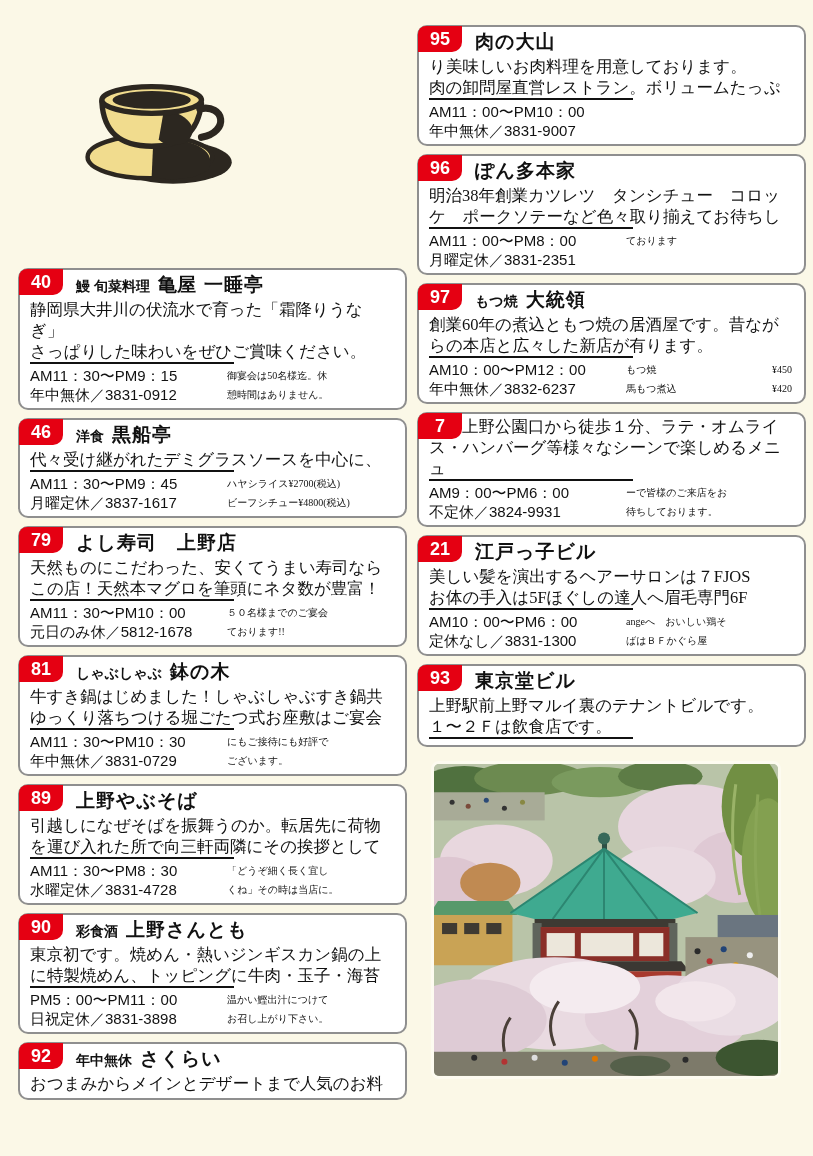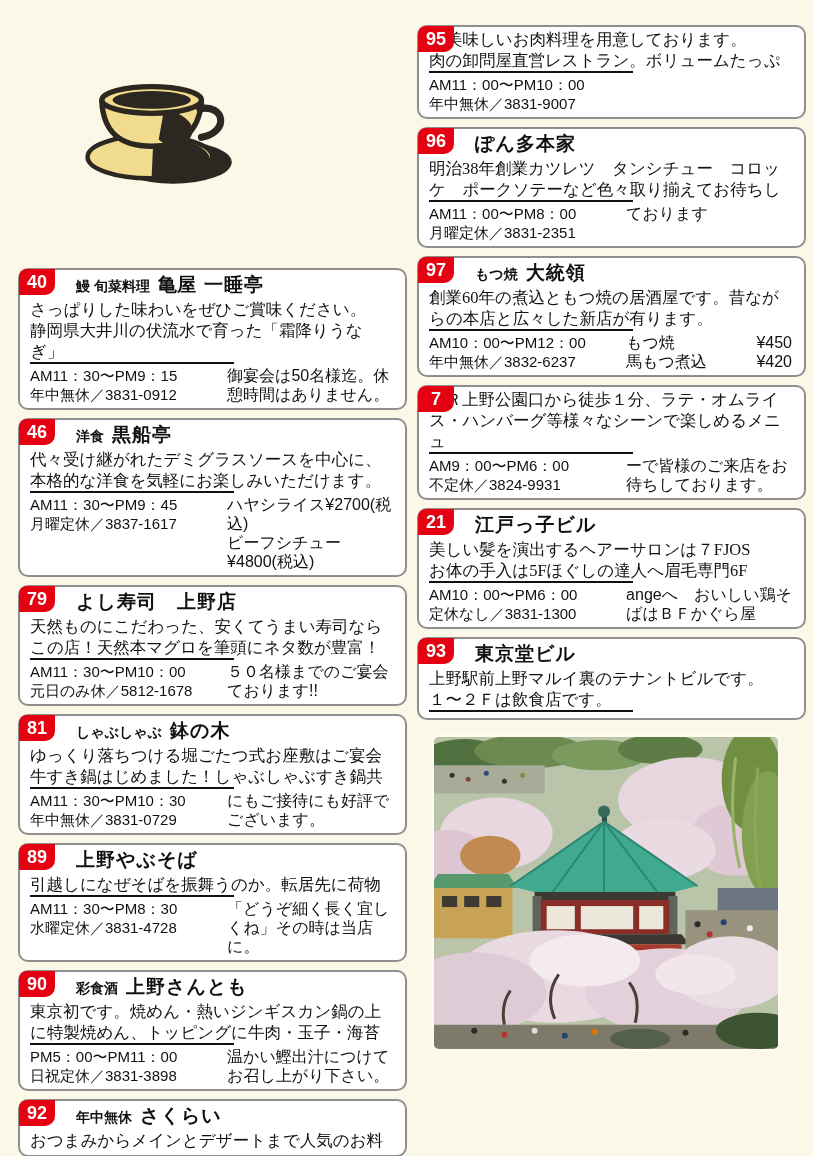--- a/index.html
+++ b/index.html
@@ -12,39 +12,39 @@
   .col-left{left:18px;}
   .col-right{left:417px;}
   .cup-wrap{margin:44px 0 64px 50px;width:178px;height:160px;}
   .entry{
     position:relative;box-sizing:border-box;background:#fff;
     border:2px solid #8f8f8f;border-radius:10px;
     padding:2px 10px 4px;margin-bottom:8px;
   }
   .first-right{margin-top:25px;}
   .badge{
-    position:absolute;top:-1px;left:-1px;width:36px;height:26px;
+    position:absolute;top:-1px;left:-1px;width:44px;height:26px;
     background:#e50012;color:#fff;font-size:18px;font-weight:bold;
     display:flex;align-items:center;justify-content:center;
     border-radius:8px 0 10px 0;
   }
   .entry-header{
     display:flex;align-items:baseline;gap:8px;
     padding-left:46px;min-height:25px;margin-bottom:1px;white-space:nowrap;
   }
   .category{font-size:14px;font-weight:bold;margin-top:6px;}
   .category:empty{display:none;}
   .logo{font-size:19px;font-weight:bold;font-family:"Liberation Serif",serif;}
   .logo:empty{display:none;}
   .name{font-size:19px;font-weight:bold;letter-spacing:1px;}
   .desc{font-family:"Liberation Serif",serif;font-size:16.5px;line-height:21px;}
   .divider{width:56%;border-bottom:2px solid #111;margin:0 0 2px;}
   .bottom{display:flex;}
   .bleft{width:54%;font-size:15px;line-height:19px;}
-  .bright{width:46%;font-family:Liberation Sans, sans-serif;font-size:16px;line-height:19px;}
+  .bright{width:46%;font-family:Liberation Serif, serif;font-size:10px;line-height:19px;}
   .price-row{display:flex;justify-content:space-between;padding-right:2px;}
   .entry--short{}
   .photo-wrap{
     margin:14px 0 0 14px;width:344px;height:312px;
     border:3px solid #fdfbf0;border-radius:8px;overflow:hidden;
     background:#b9c4a8;
   }
   svg{display:block;}
 </style>
 </head>
@@ -68,22 +68,22 @@
     </div>
 
     <div class="entry">
       <span class="badge">40</span>
       <div class="entry-header">
         <span class="category">鰻 旬菜料理</span>
         <span class="logo">亀屋</span>
         <span class="name">一睡亭</span>
       </div>
       <div class="desc">
+        <div>静岡県大井川の伏流水で育った「霜降りうなぎ」</div>
         <div>さっぱりした味わいをぜひご賞味ください。</div>
-        <div>静岡県大井川の伏流水で育った「霜降りうなぎ」</div>
       </div>
       <div class="divider"></div>
       <div class="bottom">
         <div class="bleft">
           <div>AM11：30〜PM9：15</div>
           <div>年中無休／3831-0912</div>
         </div>
         <div class="bright">
           <div>御宴会は50名様迄。休</div>
           <div>憩時間はありません。</div>
@@ -92,21 +92,20 @@
     </div>
 
     <div class="entry">
       <span class="badge">46</span>
       <div class="entry-header">
         <span class="category">洋食</span>
         <span class="name">黒船亭</span>
       </div>
       <div class="desc">
         <div>代々受け継がれたデミグラスソースを中心に、</div>
-        <div>本格的な洋食を気軽にお楽しみいただけます。</div>
       </div>
       <div class="divider"></div>
       <div class="bottom">
         <div class="bleft">
           <div>AM11：30〜PM9：45</div>
           <div>月曜定休／3837-1617</div>
         </div>
         <div class="bright">
           <div>ハヤシライス¥2700(税込)</div>
           <div>ビーフシチュー¥4800(税込)</div>
@@ -136,22 +135,22 @@
       </div>
     </div>
 
     <div class="entry">
       <span class="badge">81</span>
       <div class="entry-header">
         <span class="category">しゃぶしゃぶ</span>
         <span class="name">鉢の木</span>
       </div>
       <div class="desc">
+        <div>牛すき鍋はじめました！しゃぶしゃぶすき鍋共</div>
         <div>ゆっくり落ちつける堀ごたつ式お座敷はご宴会</div>
-        <div>牛すき鍋はじめました！しゃぶしゃぶすき鍋共</div>
       </div>
       <div class="divider"></div>
       <div class="bottom">
         <div class="bleft">
           <div>AM11：30〜PM10：30</div>
           <div>年中無休／3831-0729</div>
         </div>
         <div class="bright">
           <div>にもご接待にも好評で</div>
           <div>ございます。</div>
@@ -159,20 +158,21 @@
       </div>
     </div>
 
     <div class="entry">
       <span class="badge">89</span>
       <div class="entry-header">
         <span class="name">上野やぶそば</span>
       </div>
       <div class="desc">
         <div>引越しになぜそばを振舞うのか。転居先に荷物</div>
+        <div>を運び入れた所で向三軒両隣にその挨拶として</div>
       </div>
       <div class="divider"></div>
       <div class="bottom">
         <div class="bleft">
           <div>AM11：30〜PM8：30</div>
           <div>水曜定休／3831-4728</div>
         </div>
         <div class="bright">
           <div>「どうぞ細く長く宜し</div>
           <div>くね」その時は当店に。</div>
@@ -214,20 +214,23 @@
 
       </div>
 
     </div>
   </div>
 
   <div class="col col-right">
 
     <div class="entry first-right">
       <span class="badge">95</span>
+      <div class="entry-header">
+        <span class="name">肉の大山</span>
+      </div>
       <div class="desc">
         <div>り美味しいお肉料理を用意しております。</div>
         <div>肉の卸問屋直営レストラン。ボリュームたっぷ</div>
       </div>
       <div class="divider"></div>
       <div class="bottom">
         <div class="bleft">
           <div>AM11：00〜PM10：00</div>
           <div>年中無休／3831-9007</div>
         </div>

